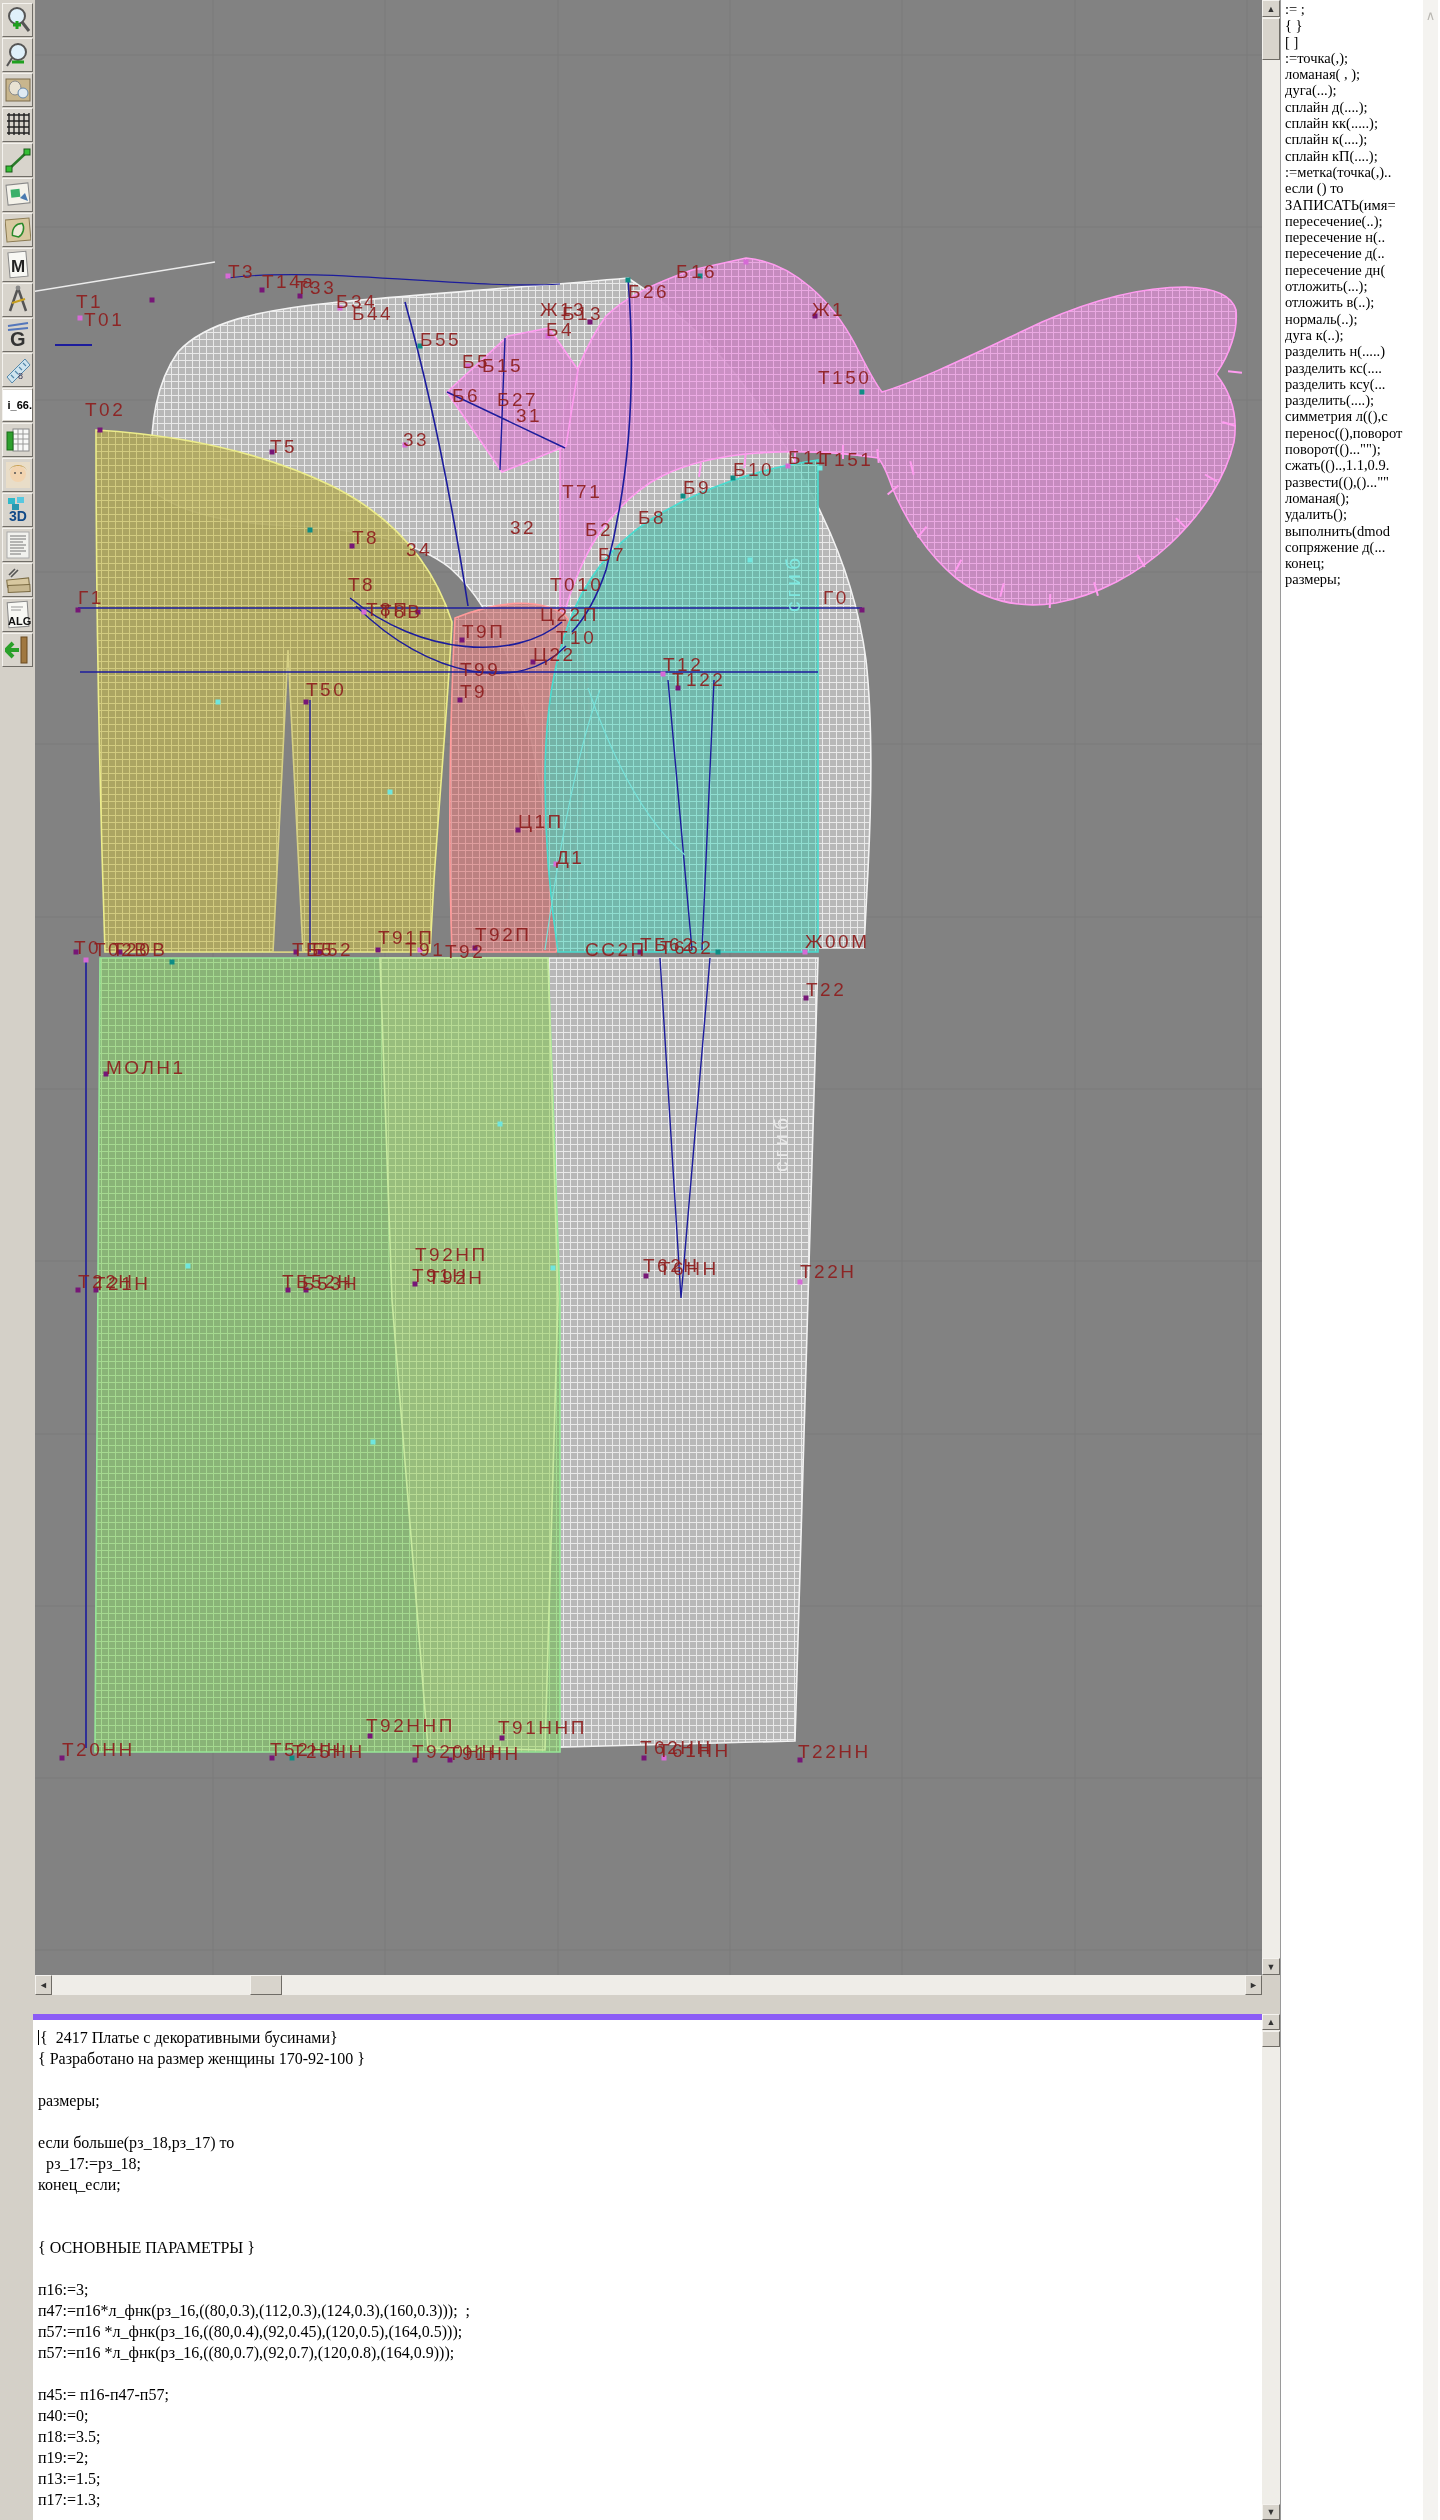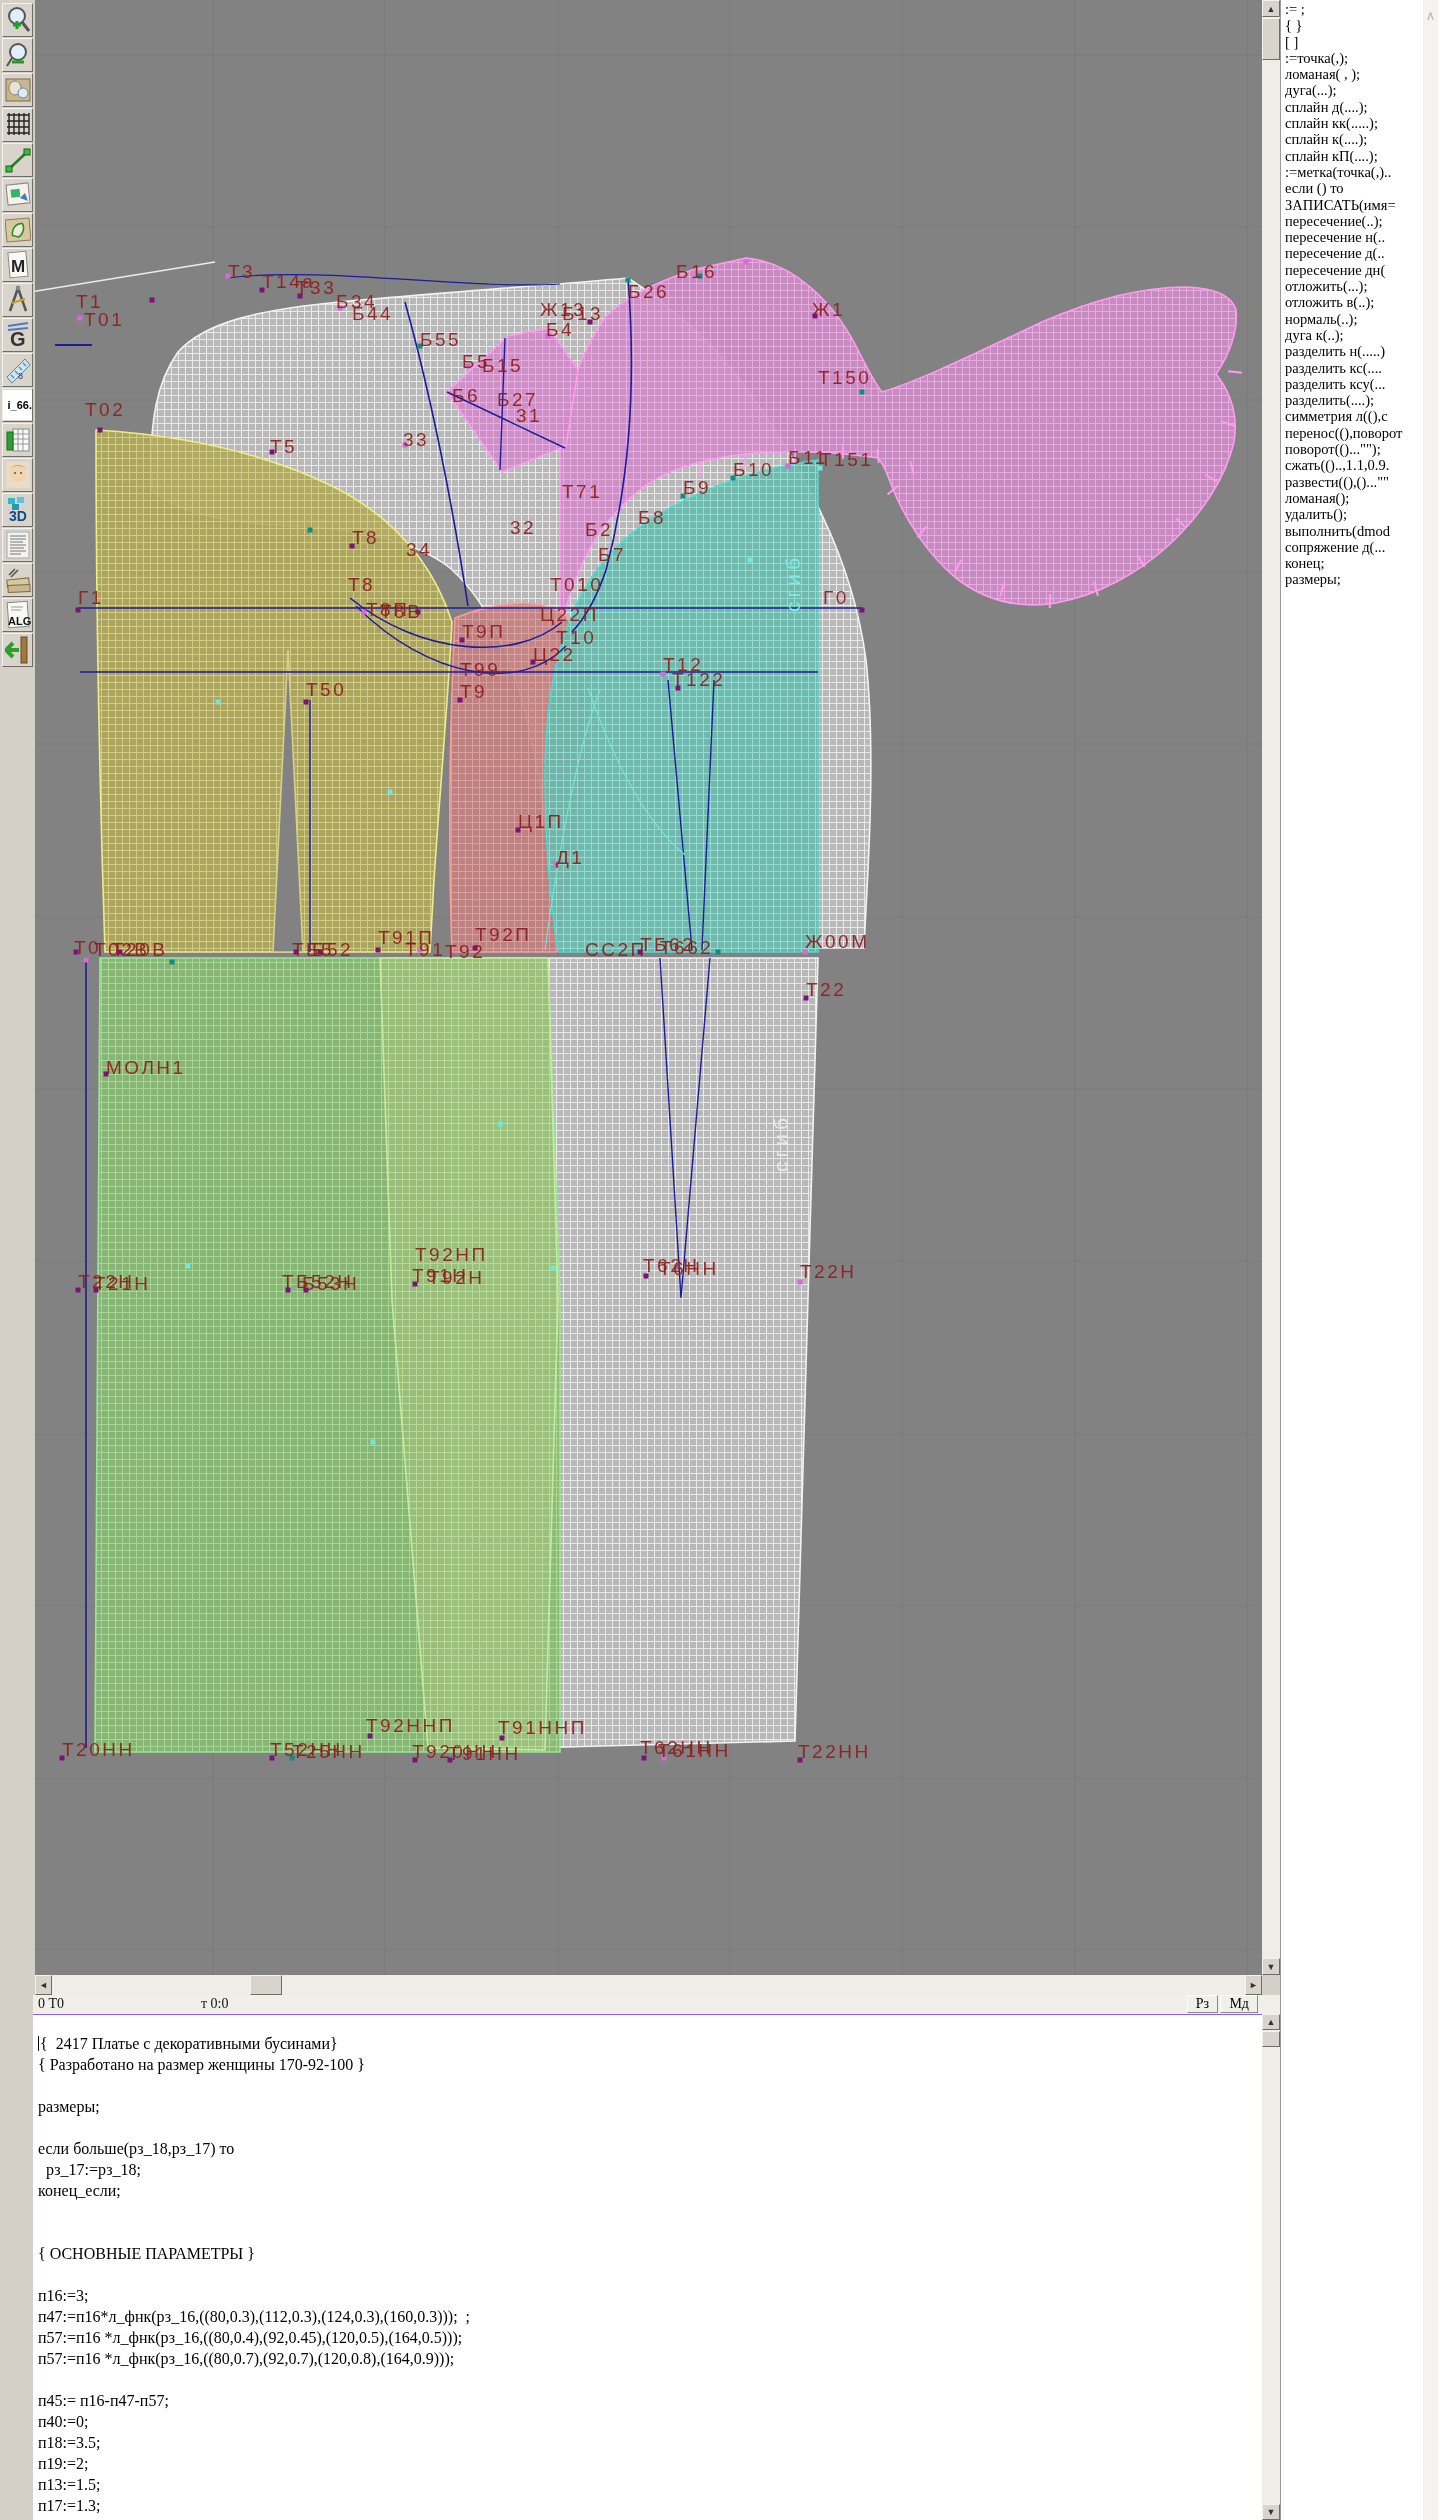--- a/index.html
+++ b/index.html
@@ -20,22 +20,22 @@
   #vscroll{position:absolute;left:1262px;top:0;width:18px;height:1975px;background:#efede8;}
   #hscroll{position:absolute;left:35px;top:1975px;width:1227px;height:20px;background:#efede8;}
   
   #statusbar{position:absolute;left:33px;top:1995px;width:1247px;height:19px;background:#f1efea;
     font-family:"Liberation Serif",serif;font-size:14px;color:#111;}
   #statusbar .s-left{position:absolute;left:5px;top:1px;}
   #statusbar .s-time{position:absolute;left:168px;top:1px;}
   .s-btn{position:absolute;top:0;height:18px;padding:0 8px;background:#f1efea;border:1px solid;
     border-color:#fff #888 #888 #fff;font-family:"Liberation Serif",serif;font-size:14px;cursor:pointer;box-sizing:border-box;}
   
-  #editor{position:absolute;left:33px;top:2014px;width:1229px;height:506px;background:#fff;border-top:1px solid #8b5cf6;
-    font-family:"Liberation Serif",serif;font-size:16px;line-height:21px;color:#000;padding:18px 0 0 5px;box-sizing:border-box;white-space:pre;overflow:hidden;}
+  #editor{position:absolute;left:33px;top:2014px;width:1229px;height:506px;background:#fff;border-top:6px solid #8b5cf6;
+    font-family:"Liberation Serif",serif;font-size:16px;line-height:21px;color:#000;padding:7px 0 0 5px;box-sizing:border-box;white-space:pre;overflow:hidden;}
   #editor .caret{display:inline-block;width:1px;background:#000;height:15px;vertical-align:-2px;margin-right:1px;}
   #editor-vscroll{position:absolute;left:1262px;top:2014px;width:18px;height:506px;background:#efede8;}
   
   #rightpanel{position:absolute;left:1280px;top:0;width:160px;height:2520px;background:#fff;border-left:1px solid #9a9a9a;box-sizing:border-box;}
   #cmdlist{position:absolute;left:4px;top:1px;width:138px;font-family:"Liberation Serif",serif;
     font-size:14.5px;line-height:16.3px;color:#000;white-space:nowrap;overflow:hidden;}
   .cmd{cursor:pointer;}
   #panel-scroll{position:absolute;right:2px;top:0;width:15px;height:2520px;background:#f4f3f0;}
   #panel-scroll .chev{color:#b9b7b2;font-size:13px;text-align:center;margin-top:8px;}
   text{font-family:"Liberation Sans",sans-serif;}
@@ -486,26 +486,20 @@
   <div id="hscroll">
     <div class="sb-btn" style="left:0;top:0;width:17px;height:20px">
         <span>◄</span>
       </div>
     <div class="sb-thumb" style="left:215px;top:0;width:32px;height:20px"></div>
     <div class="sb-btn" style="left:1210px;top:0;width:17px;height:20px">
         <span>►</span>
       </div>
   </div>
 
-  <div id="statusbar">
-    <span class="s-left">0  Т0</span>
-    <span class="s-time">т 0:0</span>
-    <button class="s-btn" style="right:62px">Рз</button>
-    <button class="s-btn" style="right:22px">Мд</button>
-  </div>
 
   <div id="editor"><div><span class="caret"></span>{  2417 Платье с декоративными бусинами}</div><div>{ Разработано на размер женщины 170-92-100 }</div><div> </div><div>размеры;</div><div> </div><div>если больше(рз_18,рз_17) то</div><div>  рз_17:=рз_18;</div><div>конец_если;</div><div> </div><div> </div><div>{ ОСНОВНЫЕ ПАРАМЕТРЫ }</div><div> </div><div>п16:=3;</div><div>п47:=п16*л_фнк(рз_16,((80,0.3),(112,0.3),(124,0.3),(160,0.3)));  ;</div><div>п57:=п16 *л_фнк(рз_16,((80,0.4),(92,0.45),(120,0.5),(164,0.5)));</div><div>п57:=п16 *л_фнк(рз_16,((80,0.7),(92,0.7),(120,0.8),(164,0.9)));</div><div> </div><div>п45:= п16-п47-п57;</div><div>п40:=0;</div><div>п18:=3.5;</div><div>п19:=2;</div><div>п13:=1.5;</div><div>п17:=1.3;</div></div>
 
   <div id="editor-vscroll">
     <div class="sb-btn" style="left:0;top:0;width:18px;height:16px">
         <span>▲</span>
       </div>
     <div class="sb-thumb" style="left:0;top:17px;width:18px;height:16px"></div>
     <div class="sb-btn" style="left:0;top:490px;width:18px;height:16px">
         <span>▼</span>

